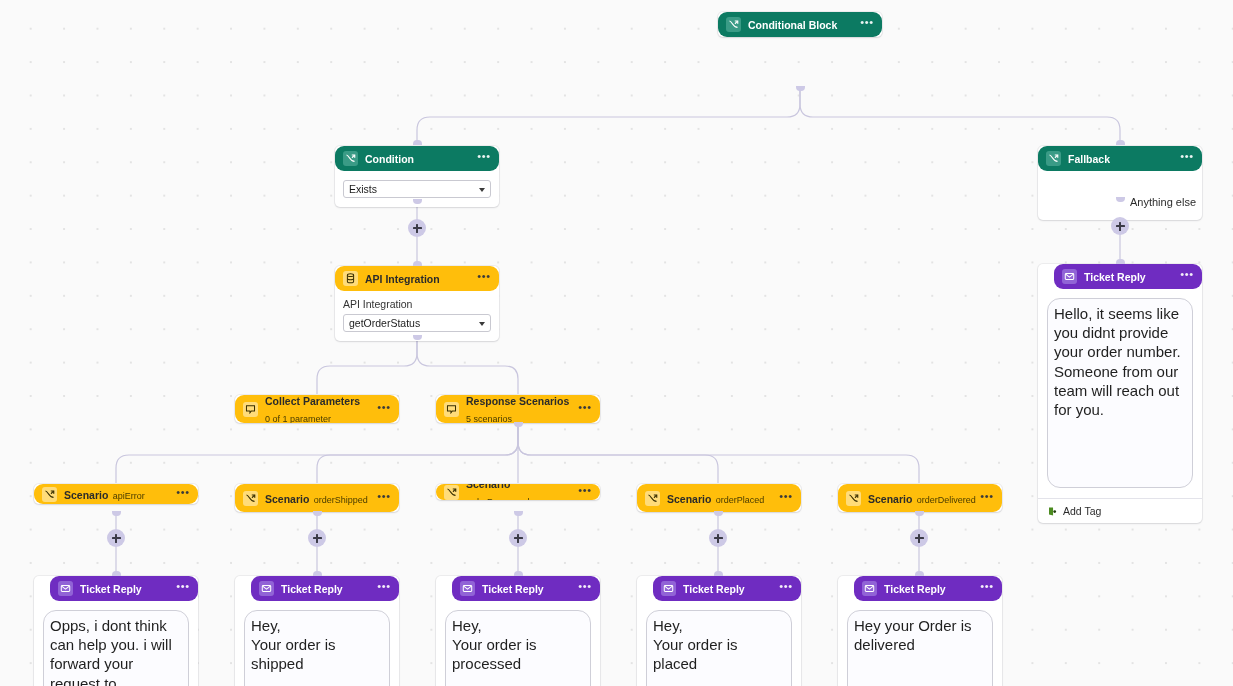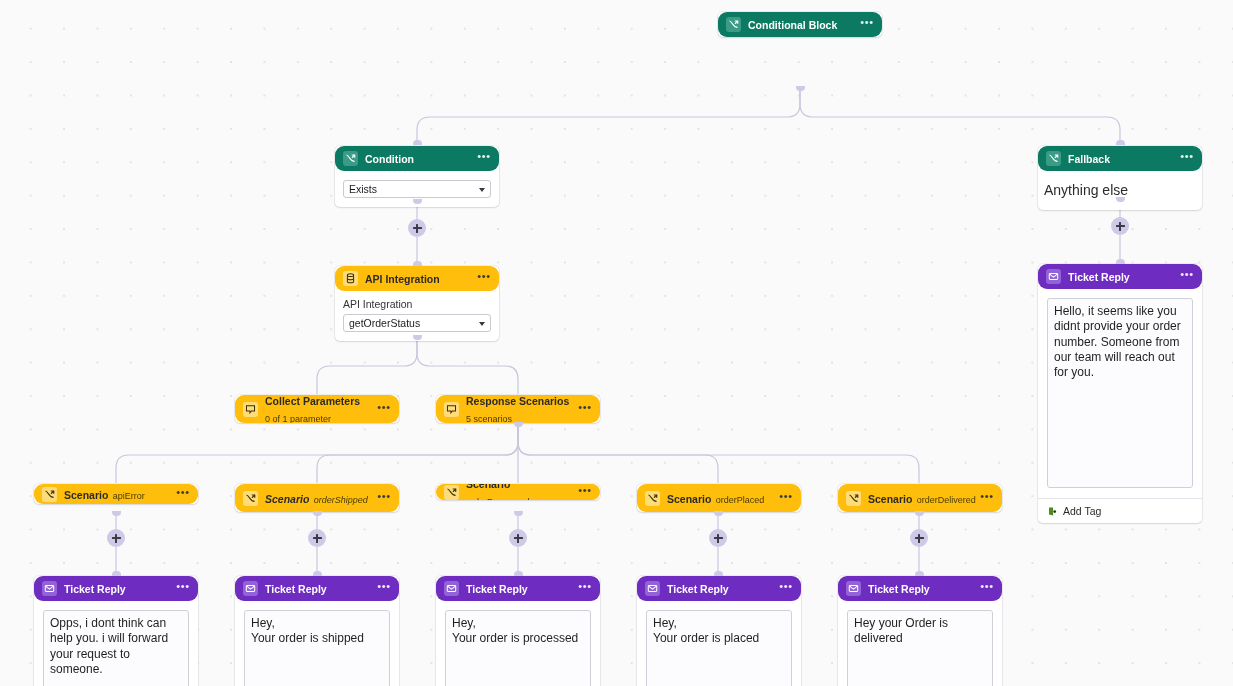--- a/index.html
+++ b/index.html
@@ -62,21 +62,21 @@
     padding-bottom: 4px;
   }
   .dots.dark { color: #3a3a3a; }
 
   
   .h-teal   { background: #0c7a62; }
   .h-teal   .ico { background: #3a9b86; }
   .h-amber  { background: #ffbe0b; }
   .h-amber  .t1 { color: #2b2b2b; }
   .h-amber  .ico { background: #ffdc7a; }
-  .h-purple { background: #6f2cc1; }
+  .h-purple { background: #6f2cc1; margin-left: 16px; }
   .h-purple .ico { background: #9163d6; }
 
   .node-body { padding: 7px 8px 9px 8px; }
   .field-label { font-size: 10.5px; color: #333; margin-bottom: 4px; }
 
   .textinput, .select {
     box-sizing: border-box;
     width: 100%;
     height: 18px;
     border: 1px solid #c9c9d1;
@@ -90,29 +90,29 @@
   }
   .select { position: relative; overflow: hidden; white-space: nowrap; }
   .caret {
     position: absolute; right: 5px; top: 50%; margin-top: -1.5px;
     width: 0; height: 0;
     border-left: 3.5px solid transparent;
     border-right: 3.5px solid transparent;
     border-top: 4px solid #3a3a3a;
   }
   .center-text {
-    font-size: 14px; color: #2b2b2b; text-align: left;
-    padding: 11px 6px 12px 6px;
+    font-size: 11px; color: #2b2b2b; text-align: right;
+    padding: 25px 6px 12px 6px;
   }
   .msgbox {
     box-sizing: border-box;
     border: 1px solid #cfcfd8;
-    border-radius: 3px;
+    border-radius: 13px;
     background: #fcfcff;
-    font-size: 12px;
+    font-size: 15px;
     color: #1f1f1f;
     line-height: 1.28;
     padding: 5px 6px;
     white-space: pre-line;
     overflow: hidden;
   }
   .tagbar {
     border-top: 1px solid #e3e3ea;
     display: flex; align-items: center; gap: 5px;
     padding: 6px 8px 6px 9px;
@@ -362,21 +362,21 @@
       <span class="titles">
         <span class="t1">Ticket Reply</span>
       </span>
       <span class="dots">•••</span>
     </div>
     <div class="node-body" style="padding:9px 9px 10px 9px;">
       <div class="msgbox" style="height:95px;">Opps, i dont think can help you. i will forward your request to someone.</div>
     </div>
   </div>
 
-  <div class="node" style="left:235px; top:484px; width:164px;font-style:italic;">
+  <div class="node" style="left:235px; top:484px; width:164px;">
     <div class="node-head h-amber" style="height:28px;">
       <span class="ico">
         <svg class="icoglyph" width="11" height="11" viewBox="0 0 12 12">
           <path d="M1.6 2.2 C4.4 2.2 5.2 9.2 10.4 9.2" stroke="#3a2f00" stroke-width="1.3" fill="none"></path>
           <path d="M7.4 2.2 L10.6 2.2 L10.6 5.2" stroke="#3a2f00" stroke-width="1.3" fill="none"></path>
           <path d="M10.4 2.4 L7.6 5.2" stroke="#3a2f00" stroke-width="1.3" fill="none"></path>
         </svg>
       </span>
       <span class="titles">
         <span class="t1">Scenario</span>

